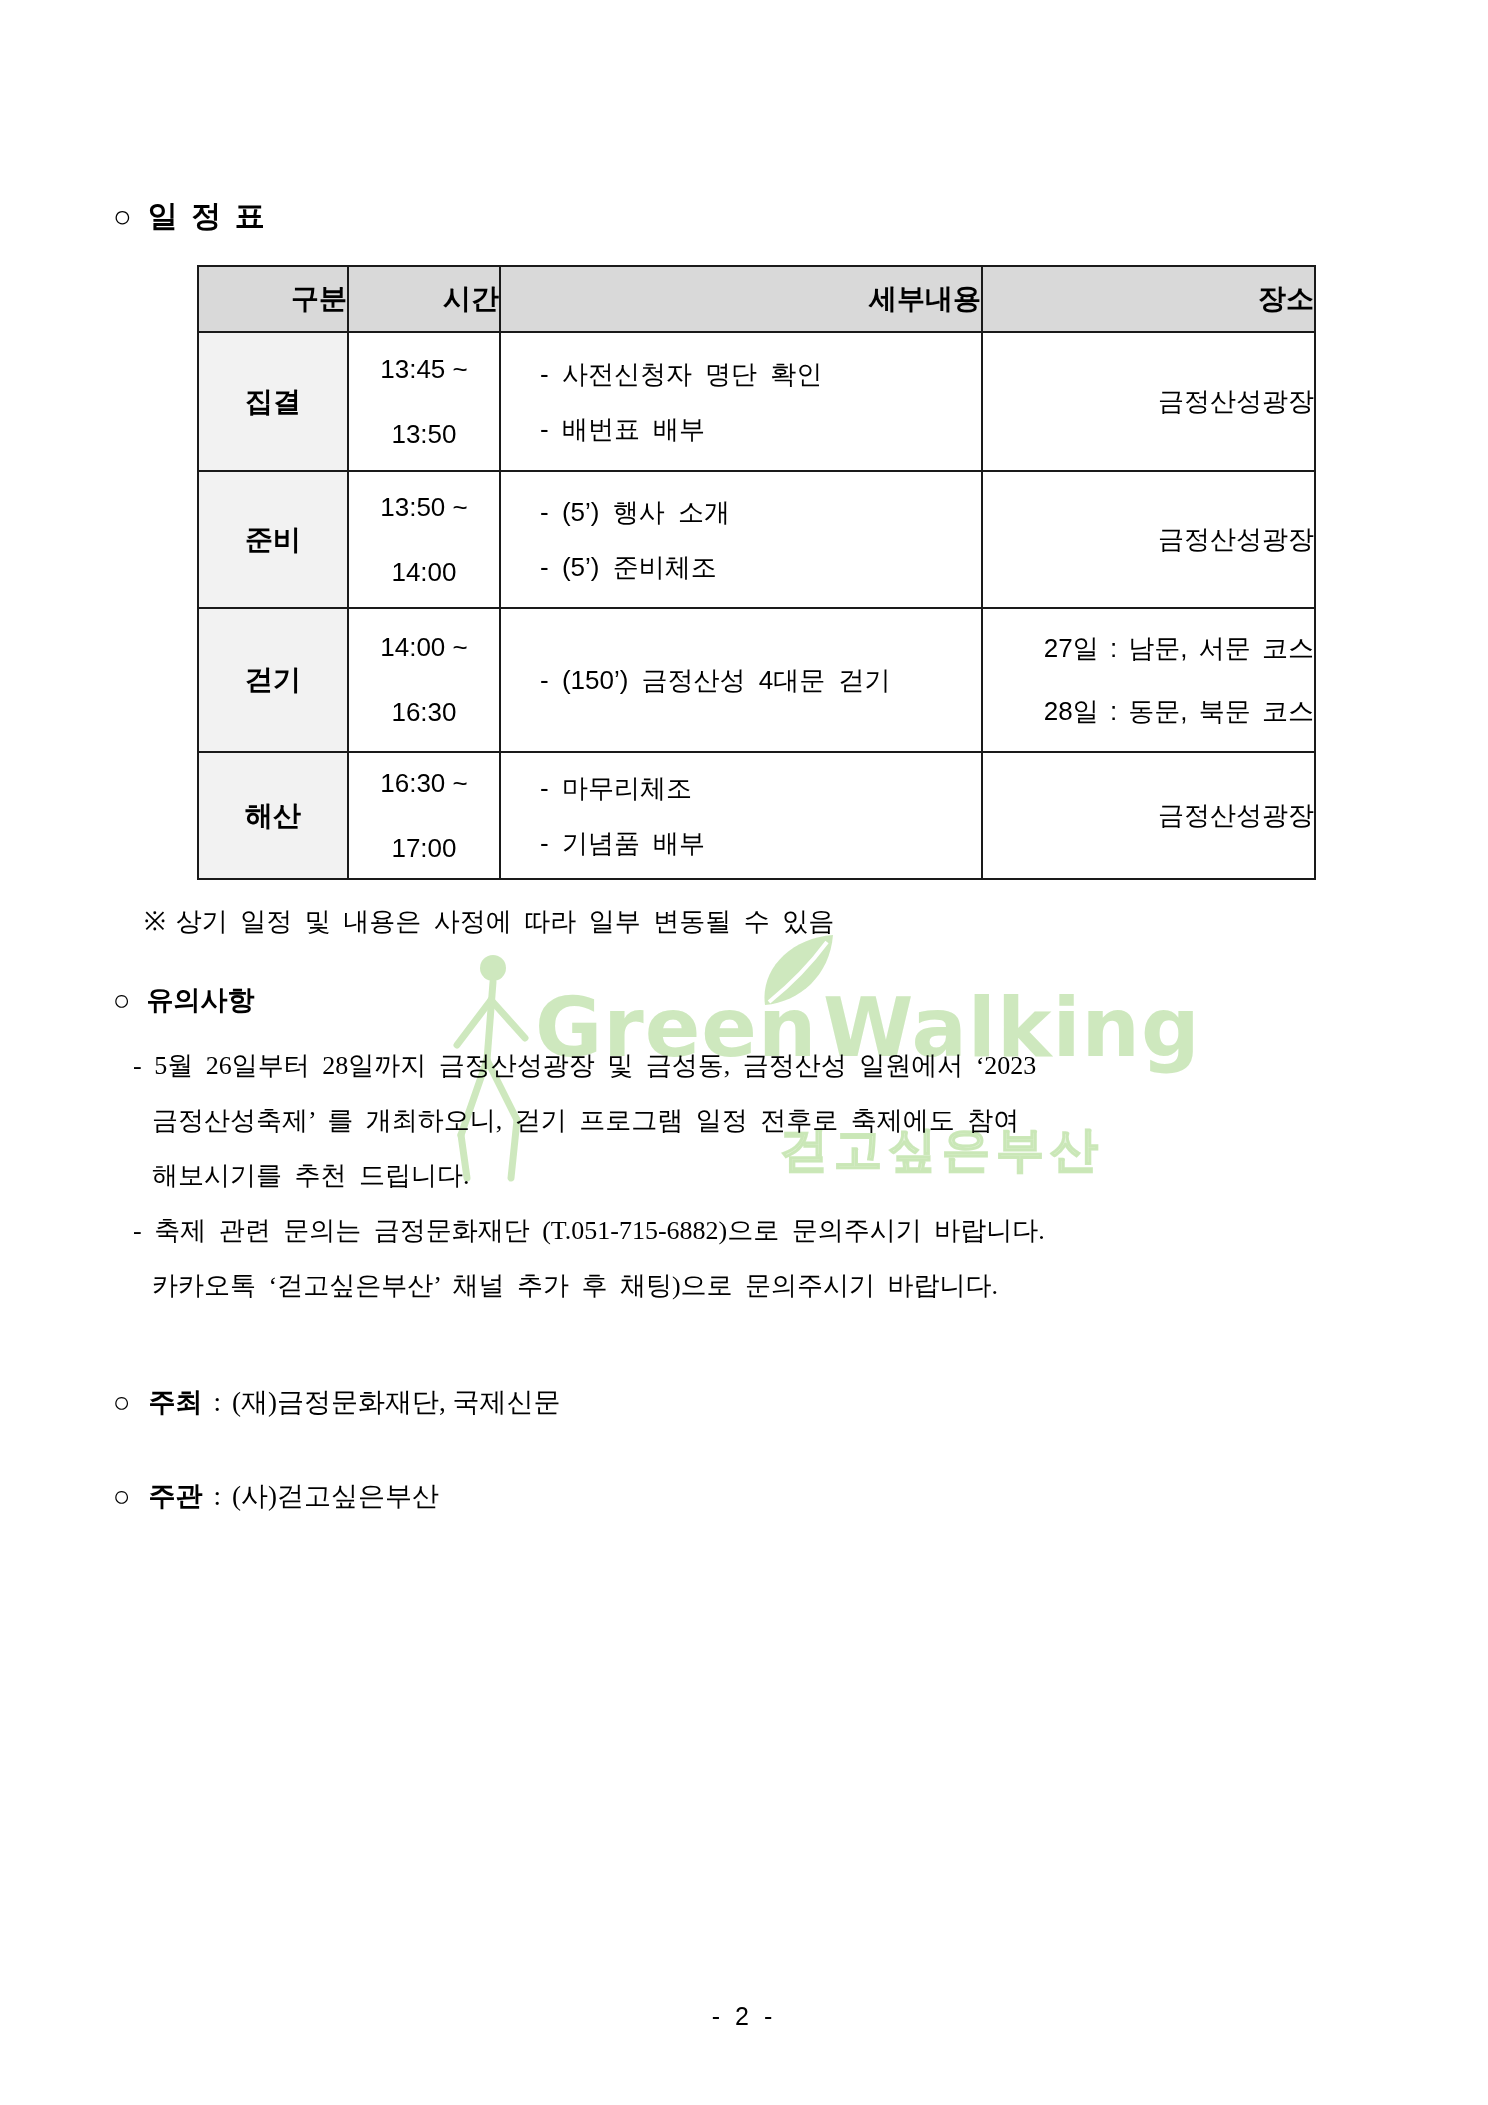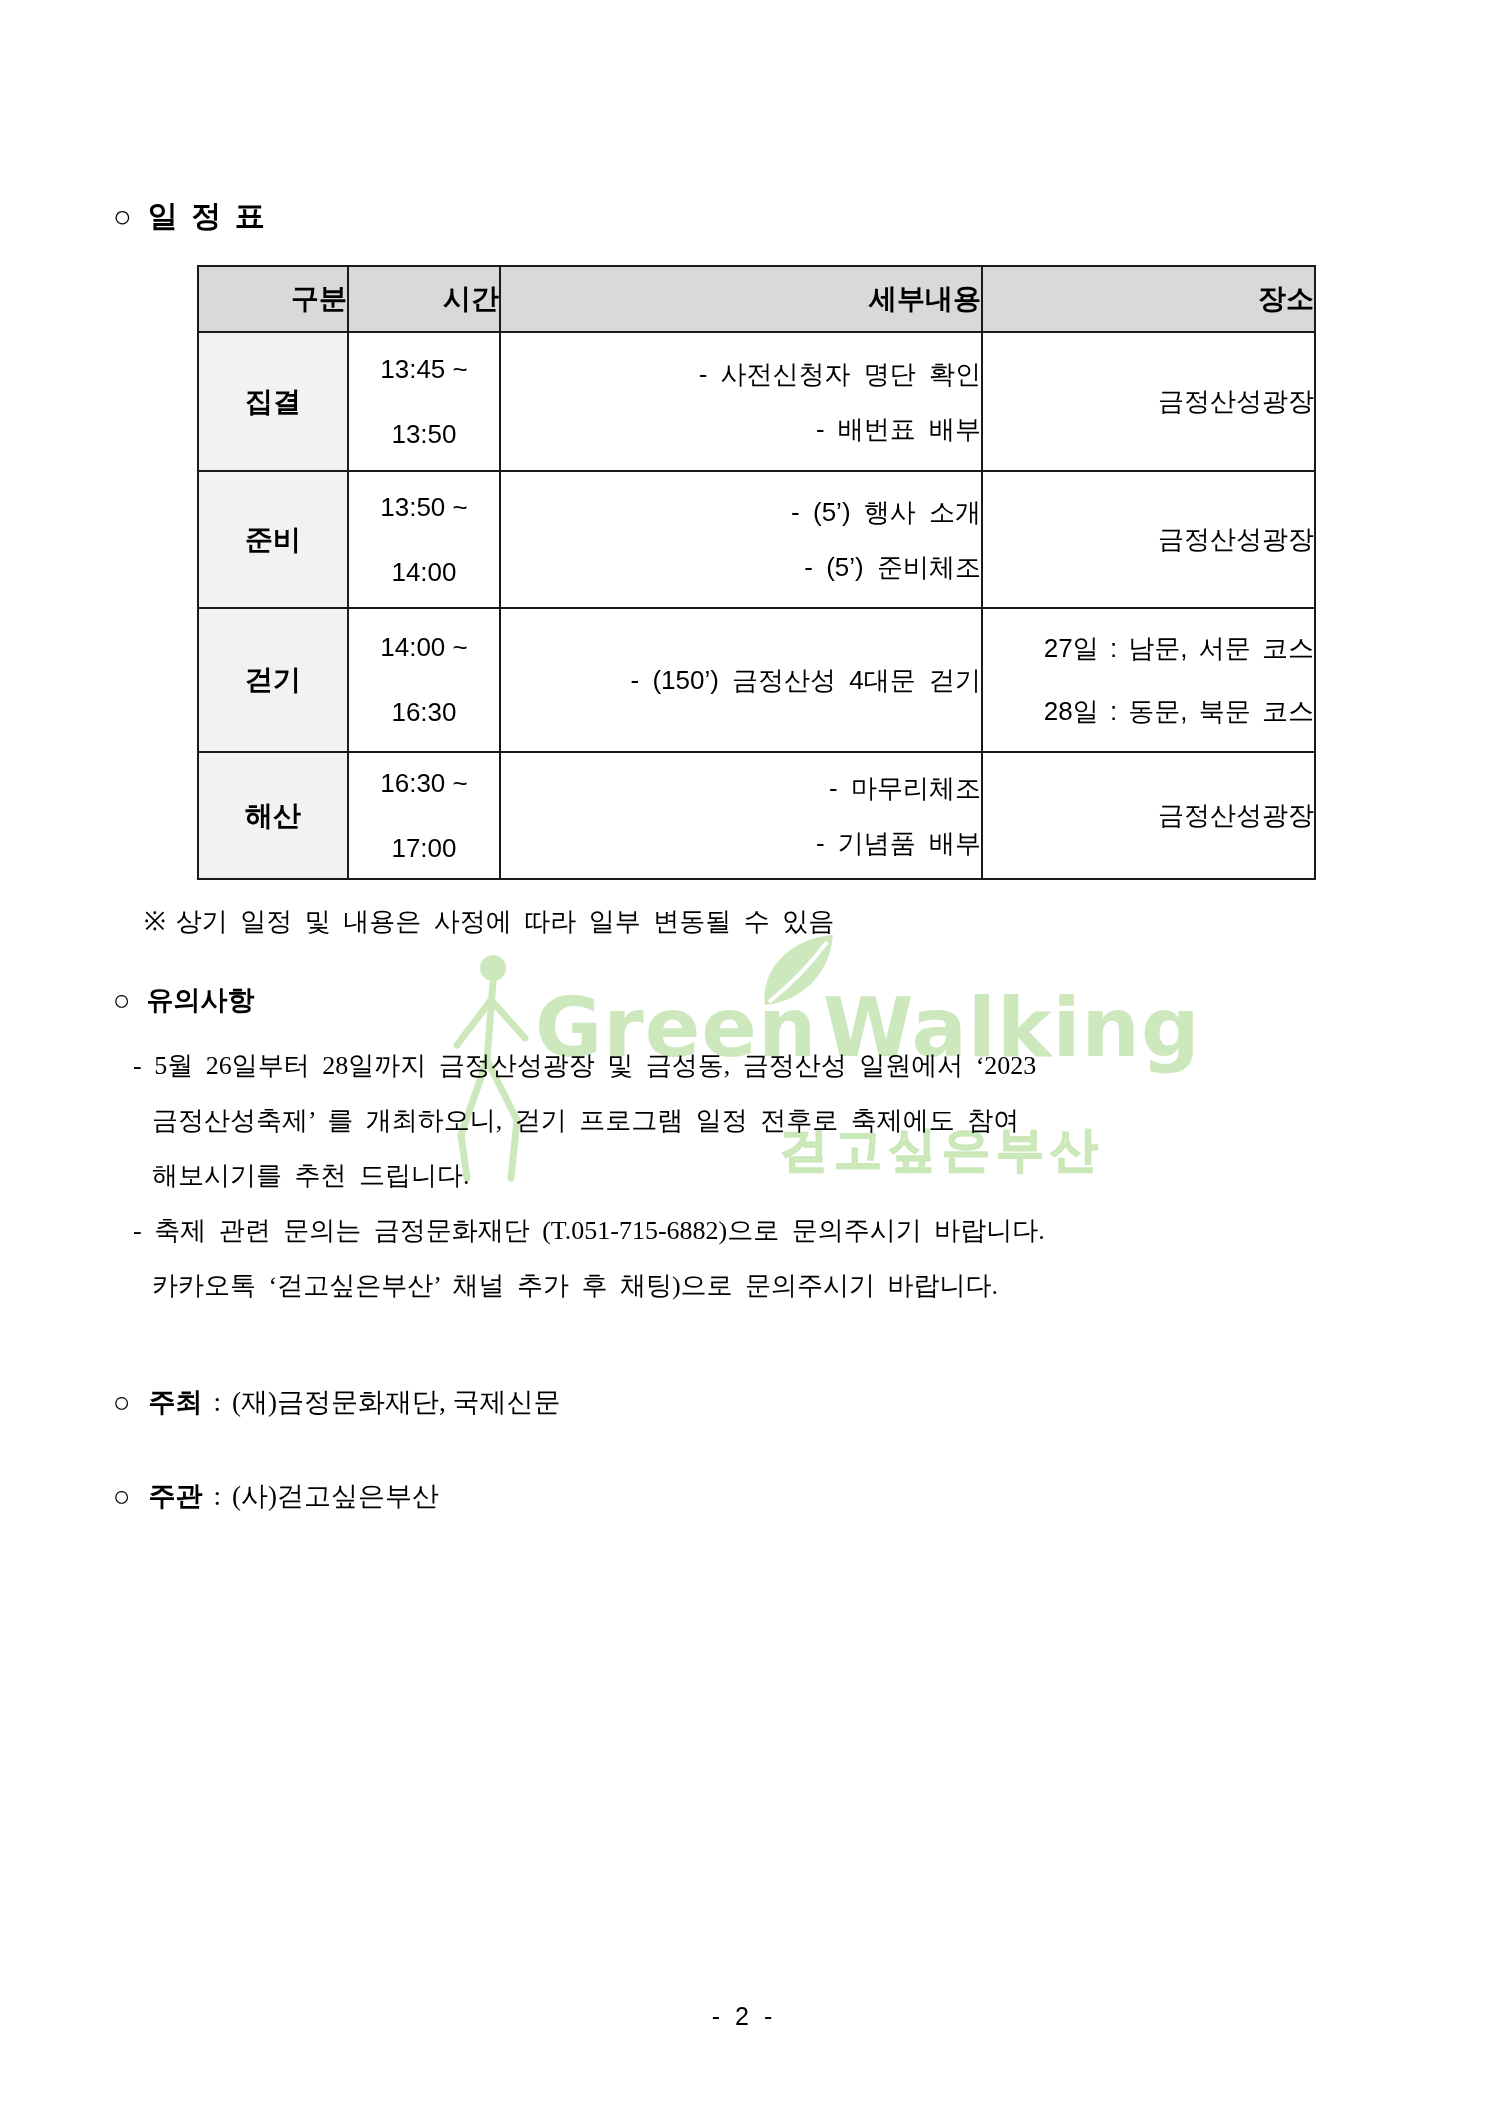--- a/index.html
+++ b/index.html
@@ -50,21 +50,21 @@
     background:var(--table-category-bg);
     font-size:28px;font-weight:700;text-align:center;
   }
   td.cellbox .stack{
     display:flex;flex-direction:column;justify-content:center;
     gap:32px;height:100%;
   }
   td.time{font-size:26px;}
   td.time .stack{align-items:center;gap:34px;}
   td.details{font-size:26px;}
-  td.details .stack{align-items:flex-end;padding-left:16px;gap:20px;word-spacing:6px;}
+  td.details .stack{align-items:flex-start;padding-left:39px;gap:20px;word-spacing:6px;}
   td.loc{font-size:26px;}
   td.loc .stack{align-items:flex-end;gap:28px;word-spacing:4px;}
   td .stack div:empty{display:none;}
   tr.r1{height:139px;}
   tr.r2{height:137px;}
   tr.r3{height:144px;}
   tr.r4{height:127px;}
 
   
   .footnote{

